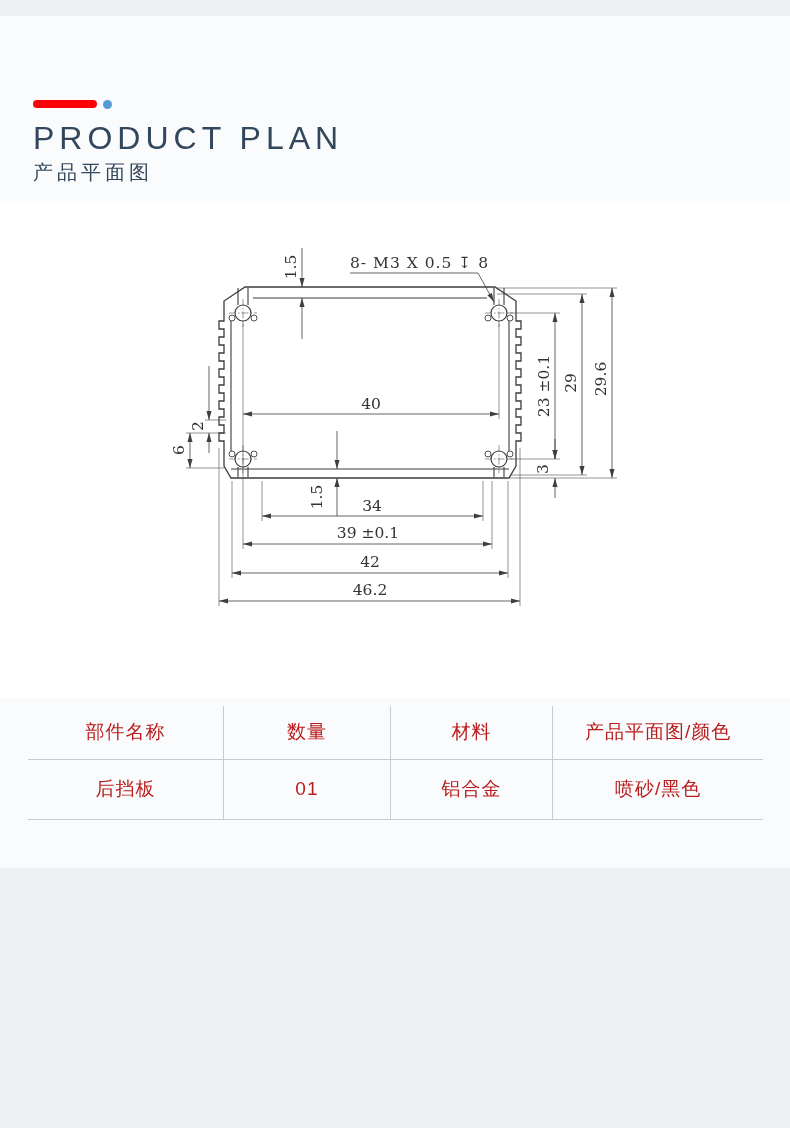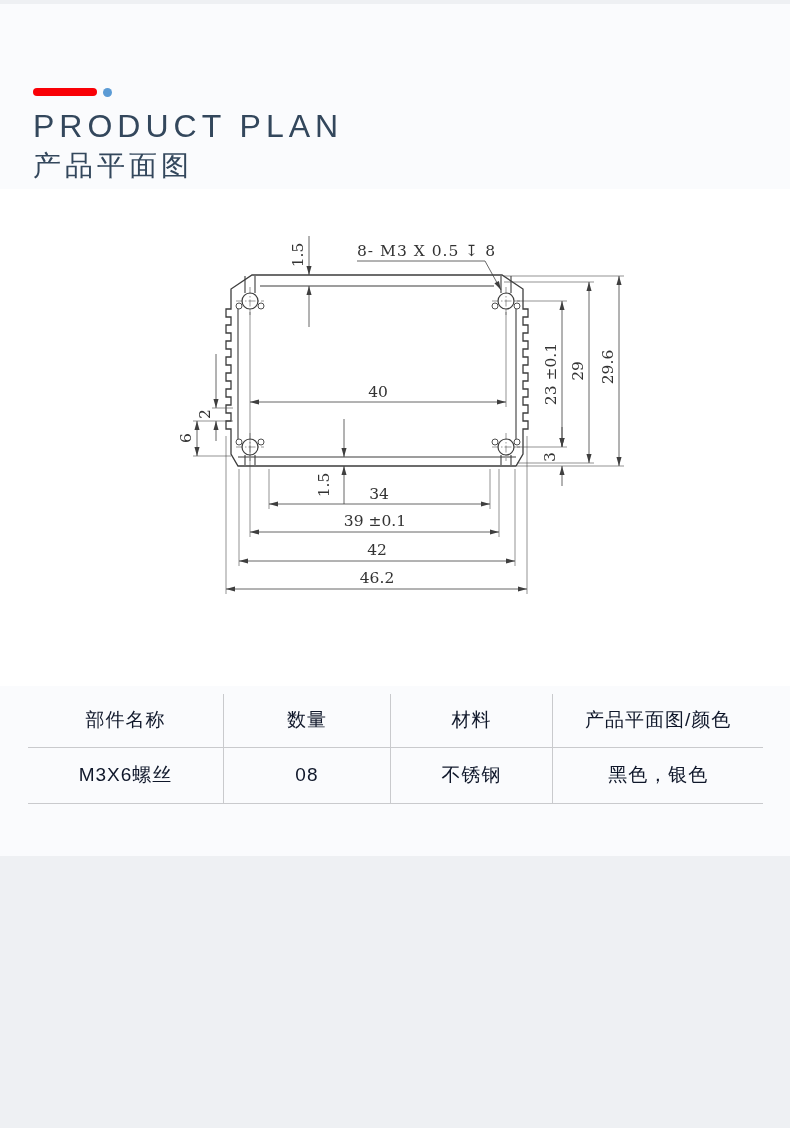--- a/index.html
+++ b/index.html
@@ -1,45 +1,45 @@
 <!DOCTYPE html>
 <html><head>
 <meta charset="utf-8">
 <style>
   html,body{margin:0;padding:0;background:#eef0f3;}
-  .page{position:relative;width:790px;height:852px;margin:4px auto;background:#fafbfd;
+  .page{position:relative;width:790px;height:852px;margin:16px auto;background:#fafbfd;
         overflow:hidden;font-family:"Liberation Sans",sans-serif;}
   .white-band{position:absolute;left:0;top:185px;width:790px;height:497px;background:#ffffff;}
   .bottom-hairline{position:absolute;left:0;top:1124px;width:790px;height:1px;background:#eceef1;}
 
   
   .accent-bar{position:absolute;left:33px;top:84px;width:64px;height:8px;border-radius:4px;background:#f90107;}
   .accent-dot{position:absolute;left:103px;top:84px;width:9px;height:9px;border-radius:50%;background:#5b9bd5;}
   .title-en{position:absolute;left:33px;top:104px;font-size:32px;font-weight:300;
             letter-spacing:5px;color:#33475c;white-space:nowrap;}
-  .title-zh{position:absolute;left:33px;top:143px;font-size:28px;font-weight:400;
+  .title-zh{position:absolute;left:33px;top:143px;font-size:20px;font-weight:400;
             letter-spacing:4px;color:#33475c;white-space:nowrap;}
 
   
-  .drawing{position:absolute;left:157px;top:210px;width:500px;height:390px;}
+  .drawing{position:absolute;left:150px;top:210px;width:500px;height:390px;}
   .drawing svg{display:block;width:100%;height:100%;}
   .profile{fill:none;stroke:#3d3d3d;stroke-width:1.3;stroke-linejoin:miter;}
   .inner{fill:none;stroke:#3d3d3d;stroke-width:1.1;}
   .boss{fill:none;stroke:#3d3d3d;stroke-width:1.2;}
   .ear{fill:none;stroke:#3d3d3d;stroke-width:0.9;}
   .cmark{fill:none;stroke:#555;stroke-width:0.6;stroke-dasharray:7 2 1.5 2;}
   .ext{fill:none;stroke:#4a4a4a;stroke-width:0.6;}
   .dim{fill:none;stroke:#3f3f3f;stroke-width:0.8;}
   .dtext{fill:#333;font-family:"DejaVu Serif","DejaVu Sans",serif;font-size:15.5px;}
   .ntext{fill:#333;font-family:"DejaVu Serif","DejaVu Sans",serif;font-size:15.5px;letter-spacing:1px;}
 
   
   .spec-table{position:absolute;left:28px;top:690px;width:735px;border-collapse:collapse;table-layout:fixed;}
   .spec-table td,.spec-table th{border:0;text-align:center;vertical-align:middle;
-      font-size:19px;font-weight:400;color:#0f172a;letter-spacing:1px;
+      font-size:19px;font-weight:400;color:#b91c1c;letter-spacing:1px;
       font-family:"Liberation Sans",sans-serif;}
   .spec-table .vline{border-right:1px solid #c9cacd;}
   .spec-table tr{border-bottom:1px solid #c9cacd;}
   .spec-table .hrow{height:53px;}
   .spec-table .r1{height:58px;}
   .spec-table .r2{height:61px;}
   .spec-table .r3{height:60px;}
   .spec-table .r4{height:56px;}
 </style>
 </head>
@@ -134,23 +134,23 @@
         <col style="width:22.1%">
         <col style="width:28.6%">
       </colgroup>
     <tbody>
         <tr class="hrow">
       <th class="vline">部件名称</th>
       <th class="vline">数量</th>
       <th class="vline">材料</th>
       <th>产品平面图/颜色</th>
     </tr>
-    <tr class="r4">
-      <td class="vline">M3X6螺丝</td>
-      <td class="vline">08</td>
-      <td class="vline">不锈钢</td>
-      <td>黑色，银色</td>
+    <tr class="r3">
+      <td class="vline">后挡板</td>
+      <td class="vline">01</td>
+      <td class="vline">铝合金</td>
+      <td>喷砂/黑色</td>
     </tr>
   </tbody>
     </table>
 
   <div class="bottom-hairline"></div>
 </div>
 
 </body></html>

